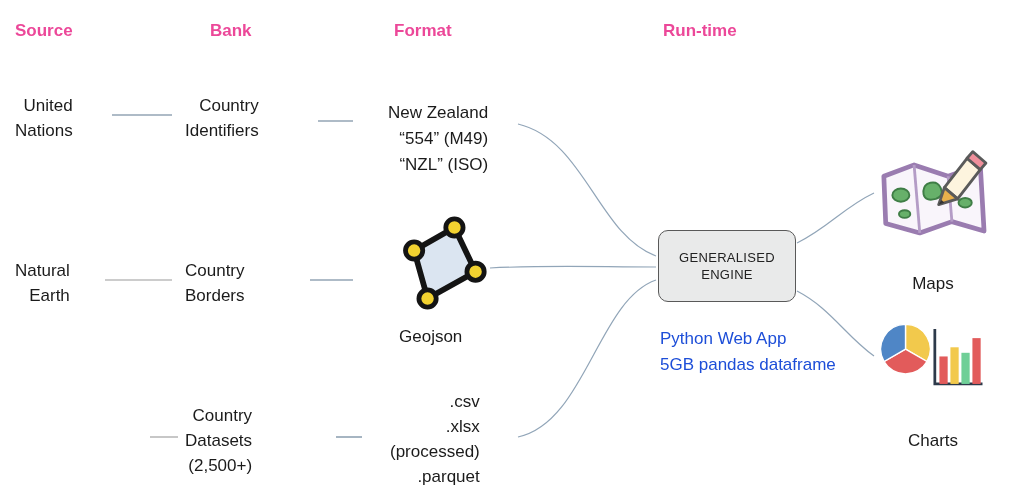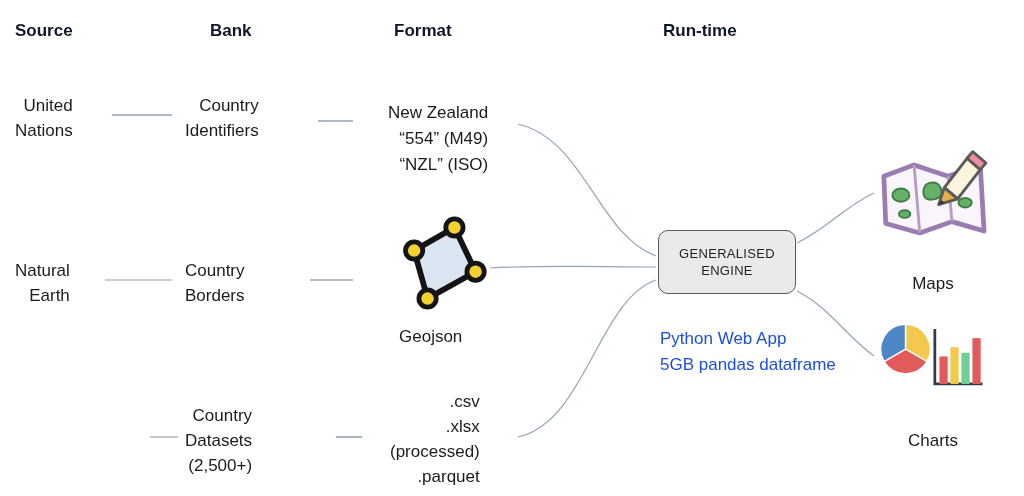--- a/index.html
+++ b/index.html
@@ -1,25 +1,25 @@
 <!DOCTYPE html>
 <html><head>
 <meta charset="utf-8">
 <style>
   * { margin:0; padding:0; box-sizing:border-box; }
   html,body { background:#ffffff; }
   body { font-family:"Liberation Sans", sans-serif; }
   .canvas { position:relative; width:1024px; height:496px; background:#fff; overflow:hidden; }
   .abs { position:absolute; }
   .overlay { position:absolute; left:0; top:0; width:1024px; height:496px; pointer-events:none; }
-  .hdr { position:absolute; font-weight:700; font-size:17px; color:#0f172a; }
+  .hdr { position:absolute; font-weight:700; font-size:17px; color:#ec4899; }
   .txt { position:absolute; font-size:17px; color:#1b1b1b; line-height:25px; white-space:pre-line;text-align:right; }
   .fmt { line-height:26px;margin-top:12px; }
   .engine-box {
-    position:absolute; left:658px; top:230px; width:138px; height:64px;
+    position:absolute; left:658px; top:230px; width:138px; height:72px;
     background:#e9eaea; border:1.5px solid #595959; border-radius:10px;
     display:flex; align-items:center; justify-content:center; text-align:center;
     font-size:13px; color:#222; white-space:pre-line; line-height:17px; letter-spacing:.3px;
   }
   .engine-desc { position:absolute; left:660px; top:326px; font-size:17px; color:#1d4ed8; line-height:26px; white-space:pre-line; }
   .out-label { position:absolute; font-size:17px; color:#1b1b1b; text-align:center;margin-top:16px; }
 </style>
 </head>
 <body>
 

